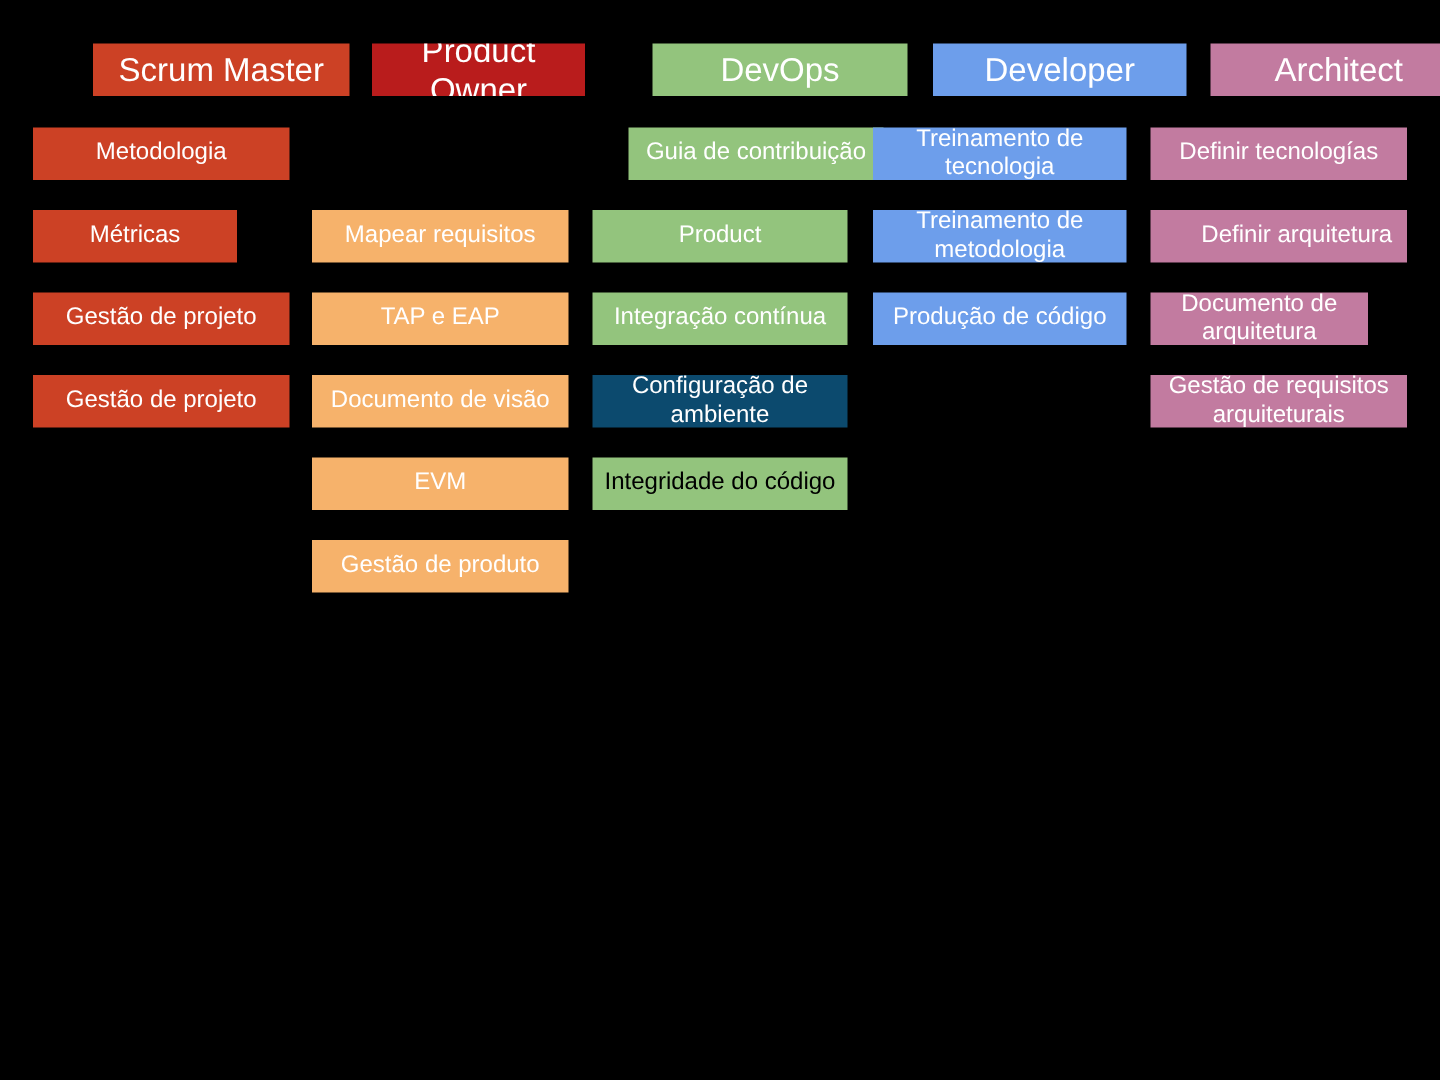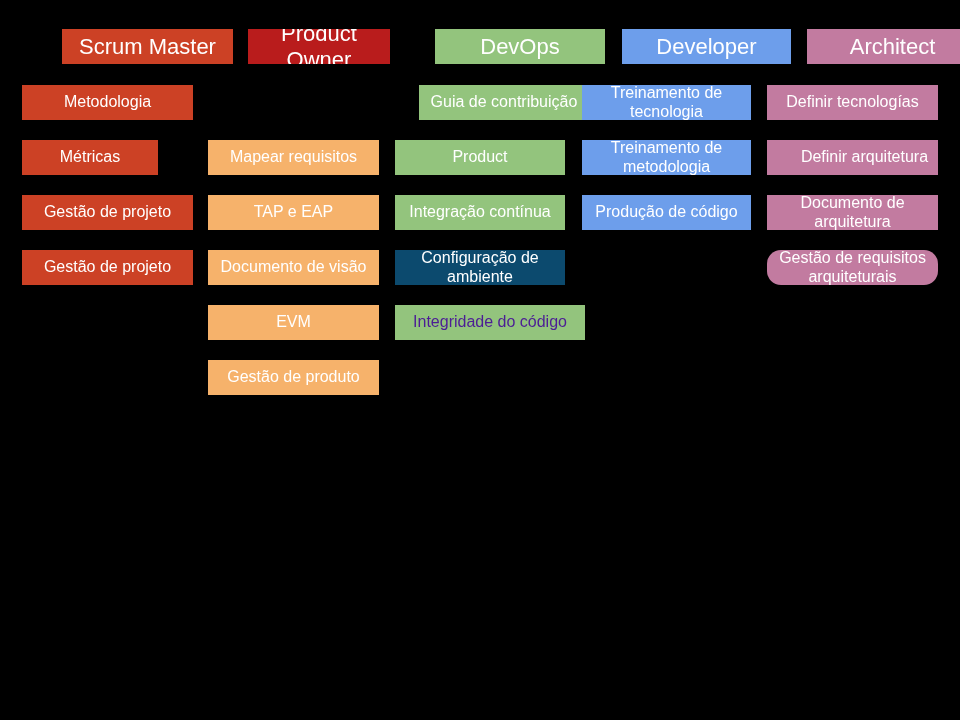--- a/index.html
+++ b/index.html
@@ -64,28 +64,28 @@
       <div class="cell item" style="left: 0px; top: 250px; width: 171px; height: 35px; background: rgb(246, 178, 107); color: rgb(255, 255, 255);">Documento de visão</div>
       <div class="cell item" style="left: 0px; top: 305px; width: 171px; height: 35px; background: rgb(246, 178, 107); color: rgb(255, 255, 255);">EVM</div>
       <div class="cell item" style="left: 0px; top: 360px; width: 171px; height: 35px; background: rgb(246, 178, 107); color: rgb(255, 255, 255);">Gestão de produto</div>
     </div>
     <div class="column" style="left: 395px; width: 170px;">
       <div class="cell header" style="left: 0px; top: 29px; width: 170px; height: 35px; background: rgb(147, 196, 125); color: rgb(255, 255, 255);">DevOps</div>
       <div class="cell item" style="left: 0px; top: 85px; width: 170px; height: 35px; background: rgb(147, 196, 125); color: rgb(255, 255, 255); margin-left: 24px;">Guia de contribuição</div>
       <div class="cell item" style="left: 0px; top: 140px; width: 170px; height: 35px; background: rgb(147, 196, 125); color: rgb(255, 255, 255);">Product</div>
       <div class="cell item" style="left: 0px; top: 195px; width: 170px; height: 35px; background: rgb(147, 196, 125); color: rgb(255, 255, 255);">Integração contínua</div>
       <div class="cell item" style="left: 0px; top: 250px; width: 170px; height: 35px; background: #0c4a6e; color: rgb(255, 255, 255);">Configuração de ambiente</div>
-      <div class="cell item" style="left: 0px; top: 305px; width: 190px; height: 35px; background: rgb(147, 196, 125); color: #4c1d95;">Integridade do código</div>
+      <div class="cell item" style="left: 0px; top: 305px; width: 170px; height: 35px; background: rgb(147, 196, 125); color: #000000;">Integridade do código</div>
     </div>
     <div class="column" style="left: 582px; width: 169px;">
       <div class="cell header" style="left: 0px; top: 29px; width: 169px; height: 35px; background: rgb(109, 158, 235); color: rgb(255, 255, 255);">Developer</div>
       <div class="cell item" style="left: 0px; top: 85px; width: 169px; height: 35px; background: rgb(109, 158, 235); color: rgb(255, 255, 255);">Treinamento de tecnologia</div>
       <div class="cell item" style="left: 0px; top: 195px; width: 169px; height: 35px; background: rgb(109, 158, 235); color: rgb(255, 255, 255);">Produção de código</div>
       <div class="cell item" style="left: 0px; top: 140px; width: 169px; height: 35px; background: rgb(109, 158, 235); color: rgb(255, 255, 255);">Treinamento de metodologia</div>
     </div>
     <div class="column" style="left: 767px; width: 171px;">
       <div class="cell header" style="left: 0px; top: 29px; width: 171px; height: 35px; background: rgb(194, 123, 160); color: rgb(255, 255, 255);">Architect</div>
       <div class="cell item" style="left: 0px; top: 85px; width: 171px; height: 35px; background: rgb(194, 123, 160); color: rgb(255, 255, 255);">Definir tecnologías</div>
       <div class="cell item" style="left: 0px; top: 140px; width: 171px; height: 35px; background: rgb(194, 123, 160); color: rgb(255, 255, 255); padding-left: 28px;">Definir arquitetura</div>
-      <div class="cell item" style="left: 0px; top: 195px; width: 171px; height: 35px; background: rgb(194, 123, 160); color: rgb(255, 255, 255);">Documento de arquitetura</div>
-      <div class="cell item" style="left: 0px; top: 250px; width: 171px; height: 35px; background: rgb(194, 123, 160); color: rgb(255, 255, 255); border-radius: 14px;">Gestão de requisitos arquiteturais</div>
+      <div class="cell item" style="left: 0px; top: 195px; width: 145px; height: 35px; background: rgb(194, 123, 160); color: rgb(255, 255, 255);">Documento de arquitetura</div>
+      <div class="cell item" style="left: 0px; top: 250px; width: 171px; height: 35px; background: rgb(194, 123, 160); color: rgb(255, 255, 255);">Gestão de requisitos arquiteturais</div>
     </div>
   </div>
 
 </body></html>

